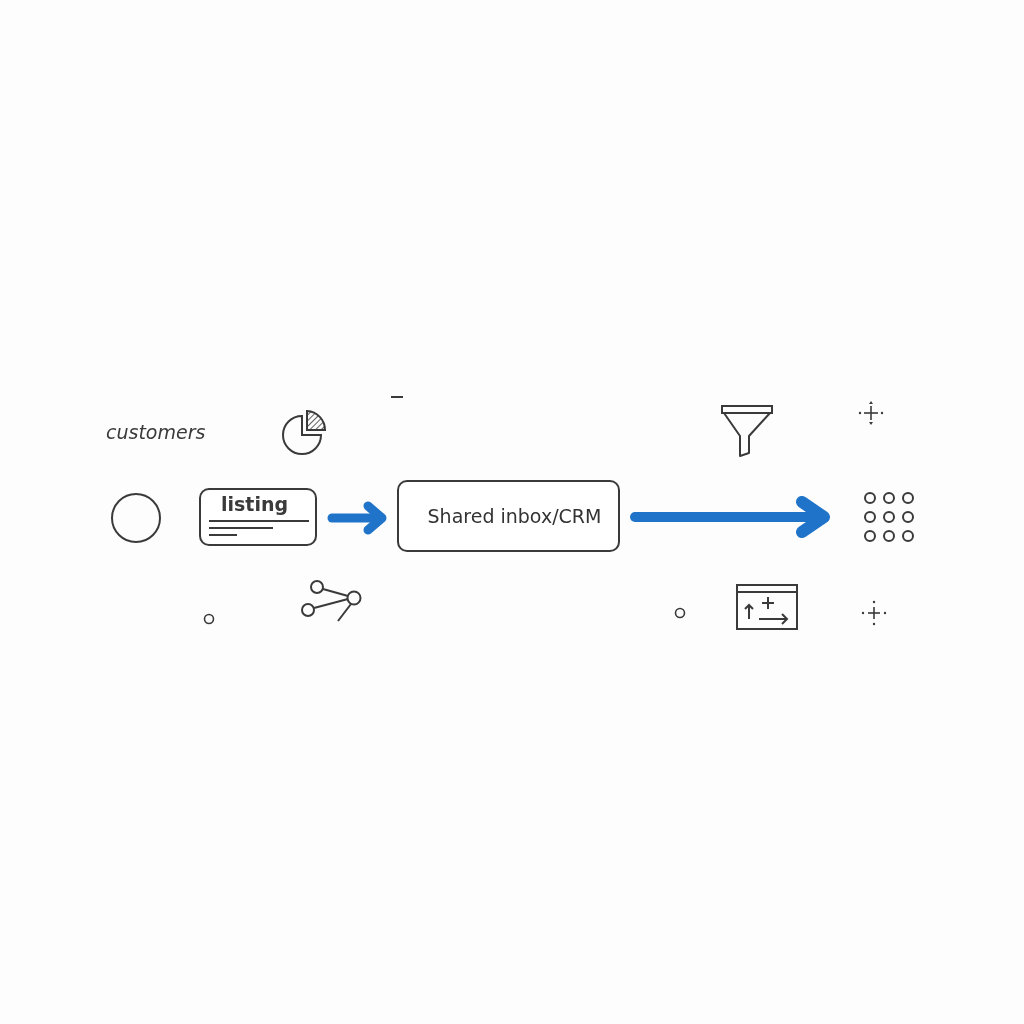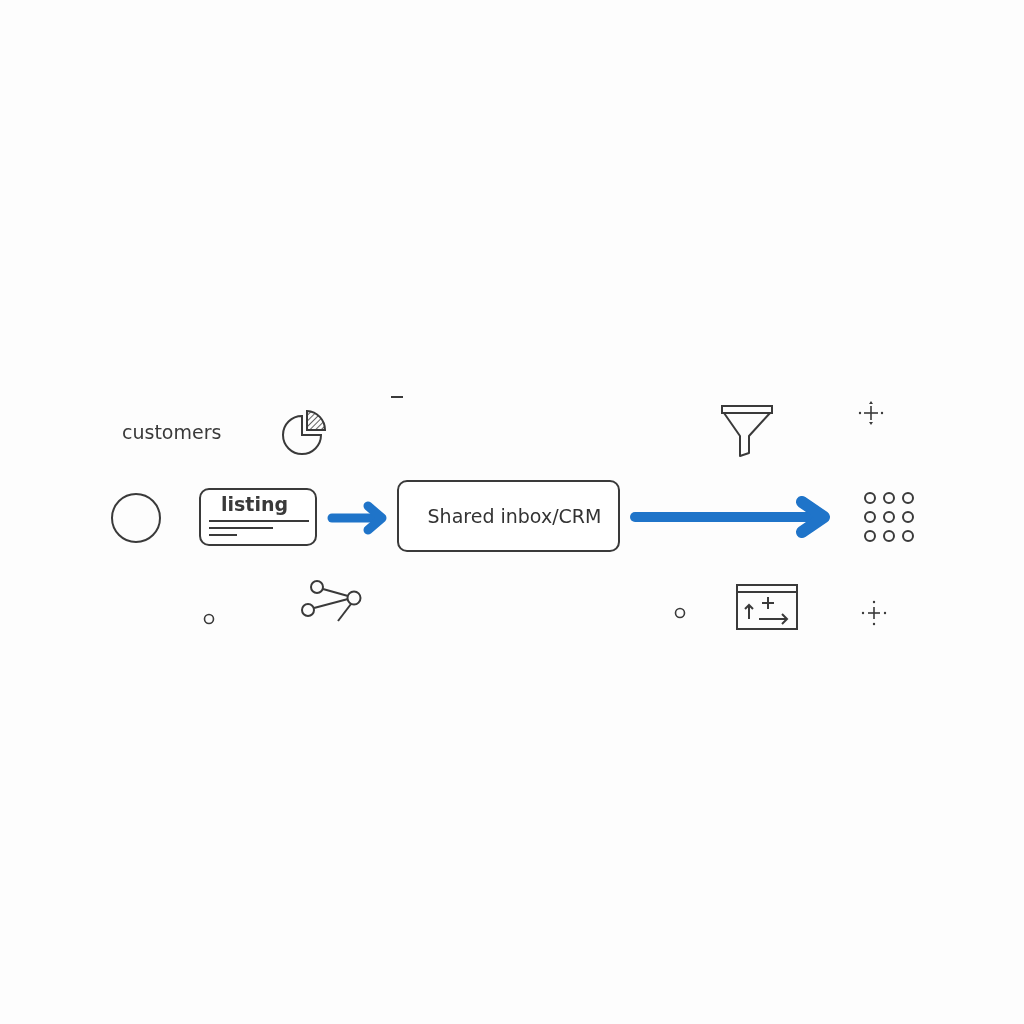--- a/index.html
+++ b/index.html
@@ -8,21 +8,21 @@
   .abs { position:absolute; }
   .label { font-size:19px; color:#3a3a3a; }
   .box { position:absolute; border:2px solid #3a3a3a; border-radius:10px; background:#fff; box-sizing:border-box; }
   svg { position:absolute; overflow:visible; }
 </style>
 </head>
 <body>
 
 <div>
 
-  <span class="abs label" style="left:122px;top:421px;">customers</span>
+  <span class="abs label" style="left:106px;top:421px;font-style:italic;">customers</span>
 
   <svg style="left:280px;top:408px;" width="50" height="50" viewBox="0 0 50 50">
     <defs>
         <pattern id="hatch" width="4" height="4" patternUnits="userSpaceOnUse" patternTransform="rotate(45)">
           <line x1="0" y1="0" x2="0" y2="4" stroke="#3a3a3a" stroke-width="1.6"></line>
         </pattern>
       </defs>
     <path d="M22 8 A19 19 0 1 0 41 27 L22 27 Z" fill="none" stroke="#3a3a3a" stroke-width="2"></path>
     <path d="M27 3 A19 19 0 0 1 45 22 L27 22 Z" fill="url(#hatch)" stroke="#3a3a3a" stroke-width="2"></path>
   </svg>

